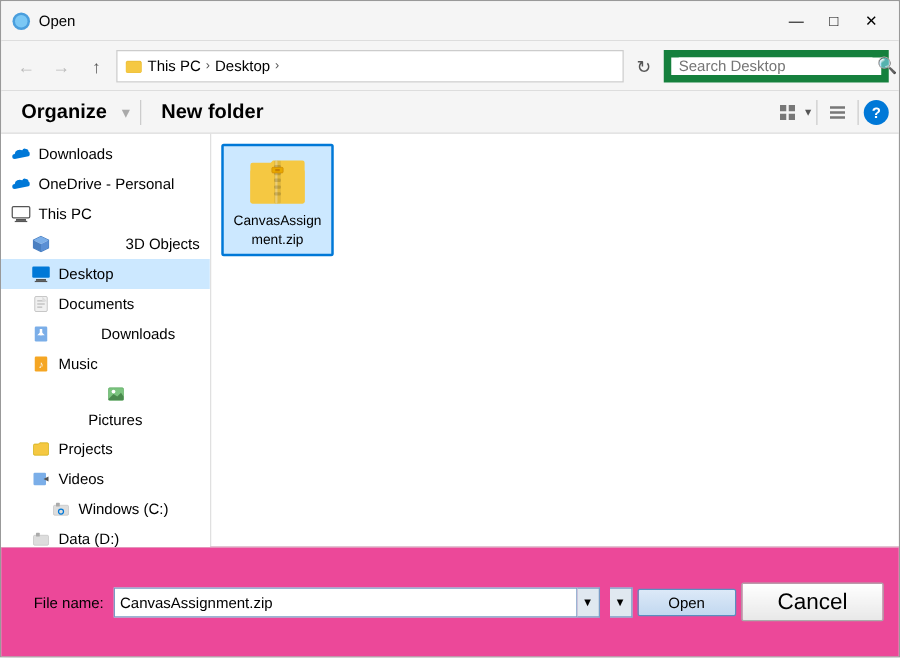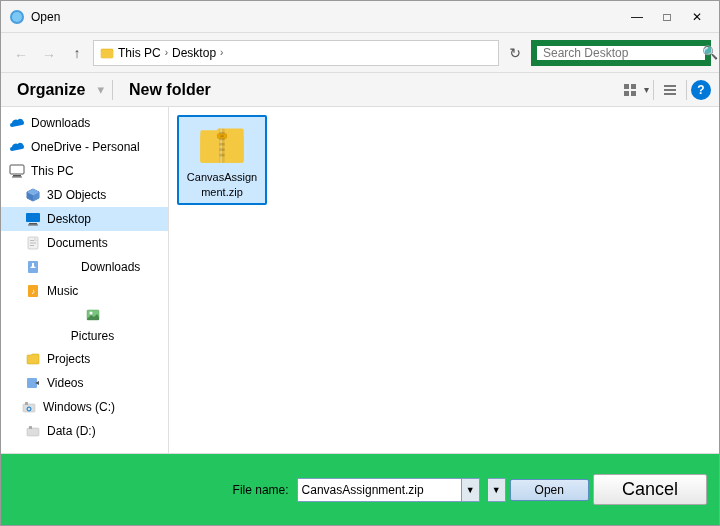--- a/index.html
+++ b/index.html
@@ -227,29 +227,28 @@
       border: 2px solid #0078d7;
     }
     .file-label {
       font-size: 11px;
       text-align: center;
       word-break: break-word;
       line-height: 1.3;
       max-width: 82px;
     }
     .bottom-bar {
-      height: 72px;
-      background: #22c55e;
+      height: 88px;
+      background: #ec4899;
       border-top: 1px solid #ddd;
       display: flex;
       flex-direction: column;
       justify-content: center;
       gap: 8px;
       padding: 8px 12px;
-      align-items: flex-end;
     }
     .bottom-row {
       display: flex;
       align-items: center;
       gap: 8px;
     }
     .bottom-label {
       font-size: 12px;
       width: 70px;
       text-align: right;
@@ -371,21 +370,21 @@
       <div class="sidebar-item">
         <div class="sidebar-icon">
           <svg width="16" height="14" viewBox="0 0 16 14">
             <rect x="1" y="1" width="14" height="9" rx="1" fill="none" stroke="#555" stroke-width="1"></rect>
             <rect x="4" y="11" width="8" height="1.5" fill="#555"></rect>
             <rect x="3" y="12.5" width="10" height="1" fill="#555"></rect>
           </svg>
         </div>
         <span>This PC</span>
       </div>
-      <div class="sidebar-item" style="padding-left:24px;">
+      <div class="sidebar-item" style="padding-left:24px;justify-content:space-between;">
         <div class="sidebar-icon">
           <svg width="14" height="14" viewBox="0 0 14 14">
             <polygon points="7,1 13,4 13,10 7,13 1,10 1,4" fill="none" stroke="#4a7fc1" stroke-width="1"></polygon>
             <polygon points="7,1 13,4 7,7 1,4" fill="#7baee8"></polygon>
             <polygon points="7,7 13,4 13,10 7,13" fill="#5a8fd4"></polygon>
             <polygon points="7,7 1,4 1,10 7,13" fill="#4a7fc1"></polygon>
           </svg>
         </div>
         <span>3D Objects</span>
       </div>
@@ -450,21 +449,21 @@
       </div>
       <div class="sidebar-item" style="padding-left:24px;">
         <div class="sidebar-icon">
           <svg width="14" height="12" viewBox="0 0 14 12">
             <rect x="1" y="1" width="10" height="10" rx="1" fill="#7baee8"></rect>
             <polygon points="9,6 13,4 13,8" fill="#555"></polygon>
           </svg>
         </div>
         <span>Videos</span>
       </div>
-      <div class="sidebar-item" style="padding-left:20px;">
+      <div class="sidebar-item" style="padding-left:40px;">
         <div class="sidebar-icon">
           <svg width="14" height="14" viewBox="0 0 14 14">
             <rect x="1" y="4" width="12" height="8" rx="1" fill="#ddd" stroke="#bbb" stroke-width="0.5"></rect>
             <rect x="3" y="2" width="3" height="3" rx="0.5" fill="#aaa"></rect>
             <circle cx="7" cy="9" r="2" fill="none" stroke="#0078d7" stroke-width="1"></circle>
           </svg>
         </div>
         <span>Windows (C:)</span>
       </div>
       <div class="sidebar-item" style="padding-left:24px;">

